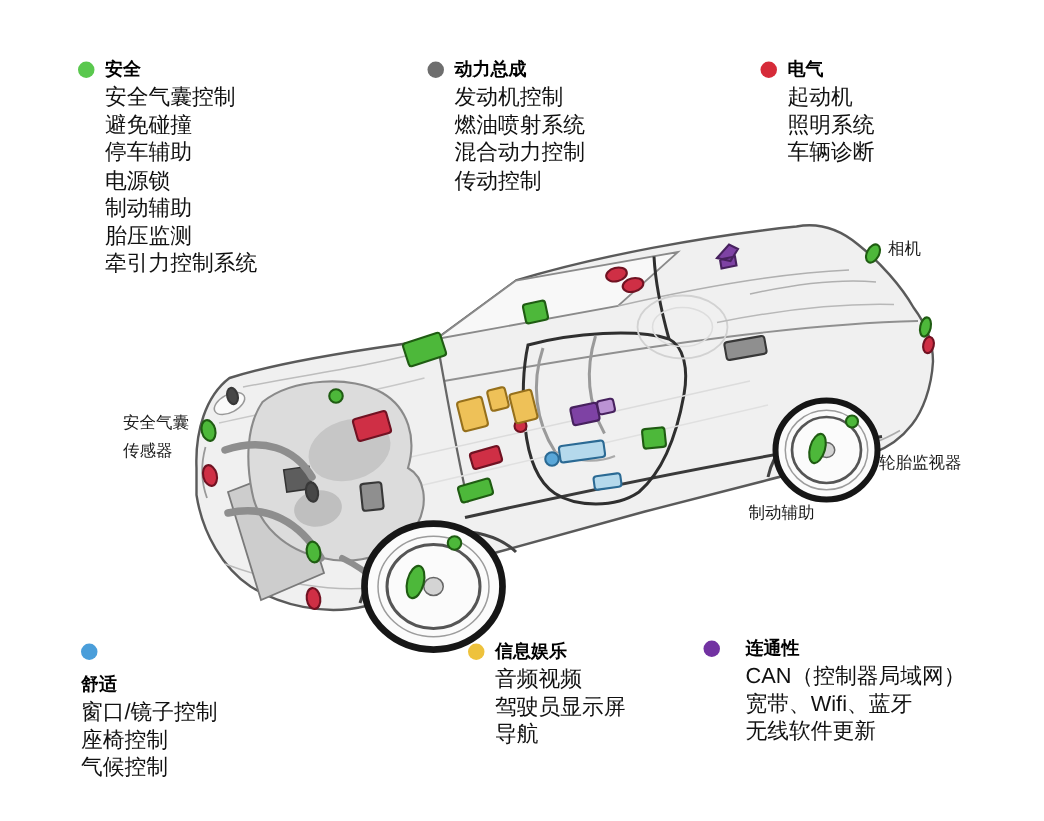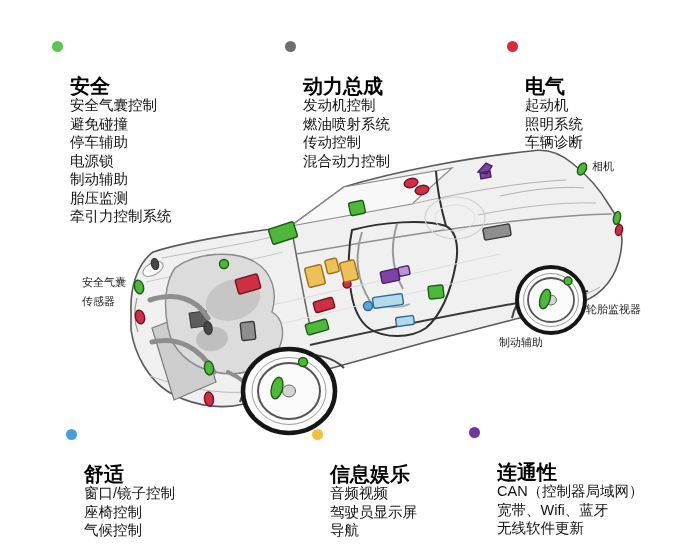--- a/index.html
+++ b/index.html
@@ -1,26 +1,26 @@
 <!DOCTYPE html>
 <html><head>
 <meta charset="utf-8">
 <style>
   html,body{margin:0;padding:0;background:#fff;}
   .canvas{position:relative;width:696px;height:547px;background:#ffffff;overflow:hidden;
           font-family:"Liberation Sans","DejaVu Sans",sans-serif;color:#111;}
   svg.diagram{position:absolute;left:0;top:0;width:696px;height:547px;}
   .legend{position:absolute;display:flex;gap:7px;}
   .legend .dot{width:11px;height:11px;border-radius:50%;margin-top:4px;flex:none;}
-  .legend-title{font-size:20px;font-weight:700;line-height:19px;color:#000;margin-top:40px;}
+  .legend-title{font-size:12px;font-weight:700;line-height:19px;color:#000;}
   .legend-item{font-size:14.5px;line-height:18.5px;font-weight:500;white-space:nowrap;}
   #lg-safety{left:52px;top:37px;}
   #lg-powertrain{left:285px;top:37px;}
   #lg-electrical{left:507px;top:37px;justify-content:center;}
-  #lg-comfort{left:66px;top:425px;}
+  #lg-comfort{left:54px;top:425px;flex-direction:column;}
   #lg-infotainment{left:312px;top:425px;}
   #lg-connectivity{left:469px;top:423px;gap:17px;}
   .callout{position:absolute;font-size:11px;line-height:19px;font-weight:500;color:#1a1a1a;white-space:nowrap;}
   #cl-camera{left:592px;top:157px;}
   #cl-airbag{left:82px;top:233px;margin-top:40px;}
   #cl-tire{left:586px;top:300px;}
   #cl-brake{left:499px;top:333px;}
 </style>
 </head>
 <body>
@@ -142,22 +142,22 @@
         </div>
     </div>
   </div>
   <div class="legend" id="lg-powertrain">
     <span class="dot" style="background: rgb(110, 110, 110);"></span>
     <div class="legend-text">
       <div class="legend-title">动力总成</div>
       <div class="legend-items">
           <div class="legend-item">发动机控制</div>
           <div class="legend-item">燃油喷射系统</div>
+          <div class="legend-item">混合动力控制</div>
           <div class="legend-item">传动控制</div>
-          <div class="legend-item">混合动力控制</div>
         </div>
     </div>
   </div>
   <div class="legend" id="lg-electrical">
     <span class="dot" style="background: rgb(214, 43, 57);"></span>
     <div class="legend-text">
       <div class="legend-title">电气</div>
       <div class="legend-items">
           <div class="legend-item">起动机</div>
           <div class="legend-item">照明系统</div>

